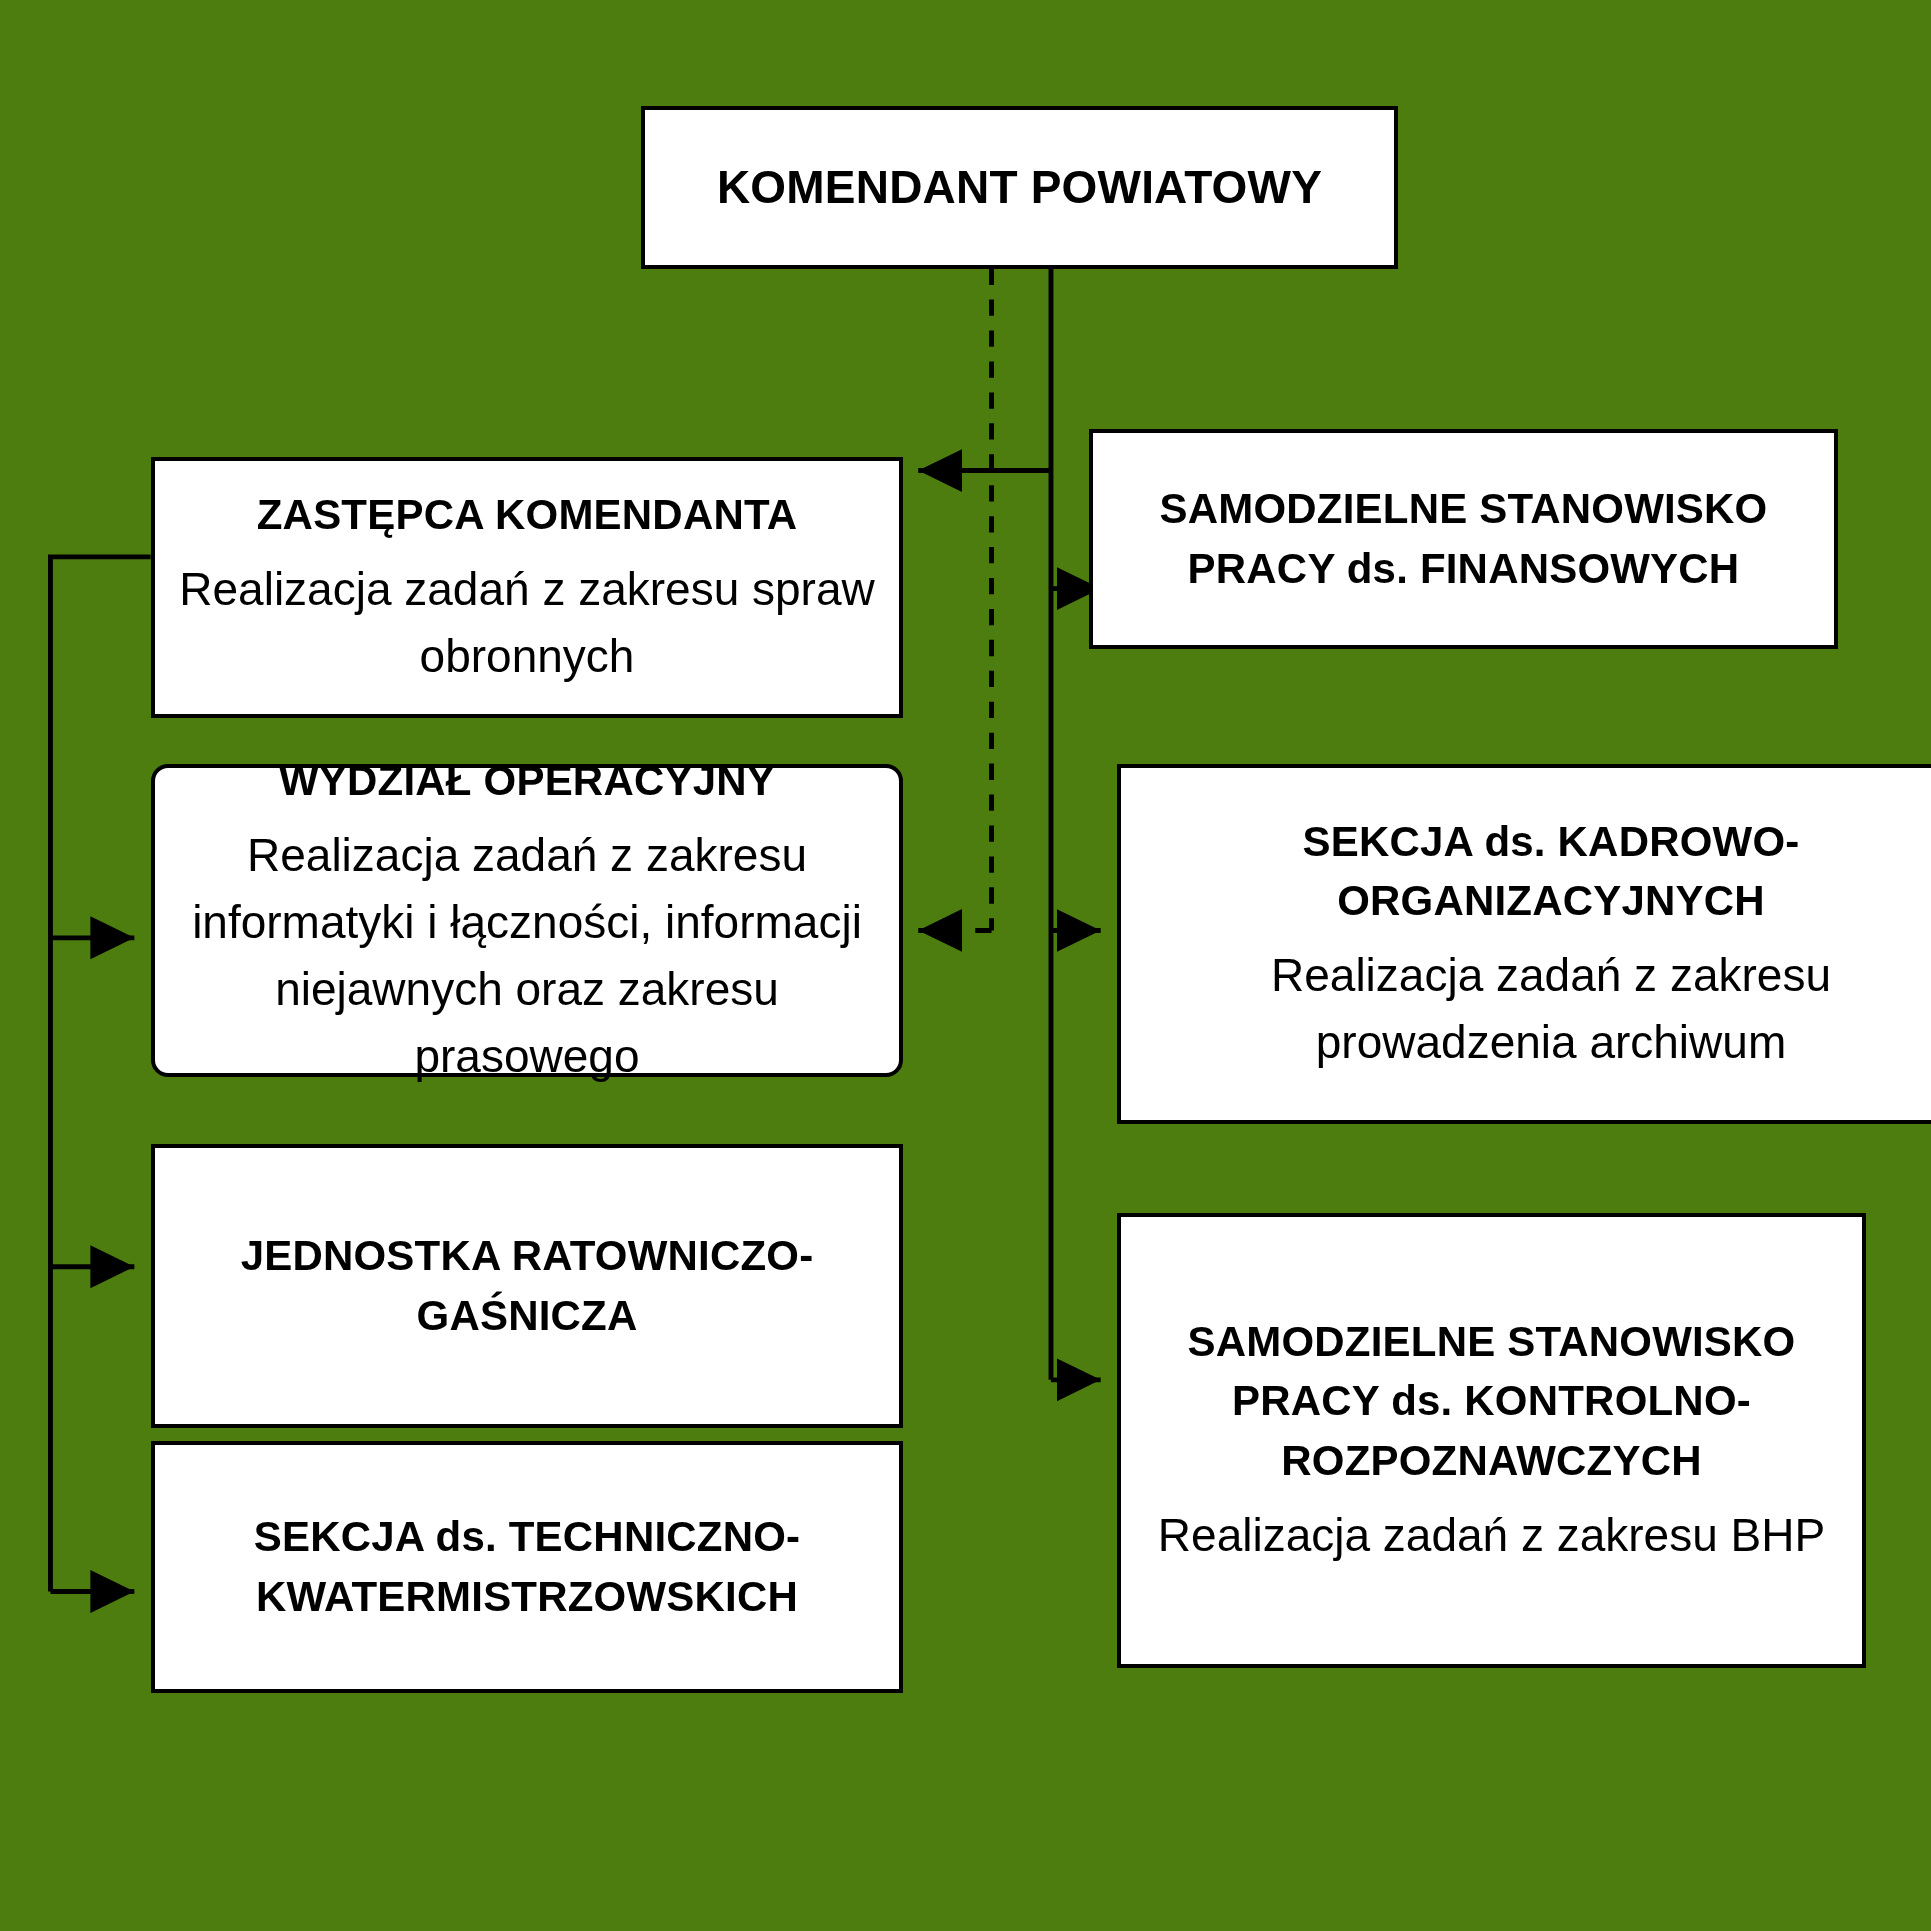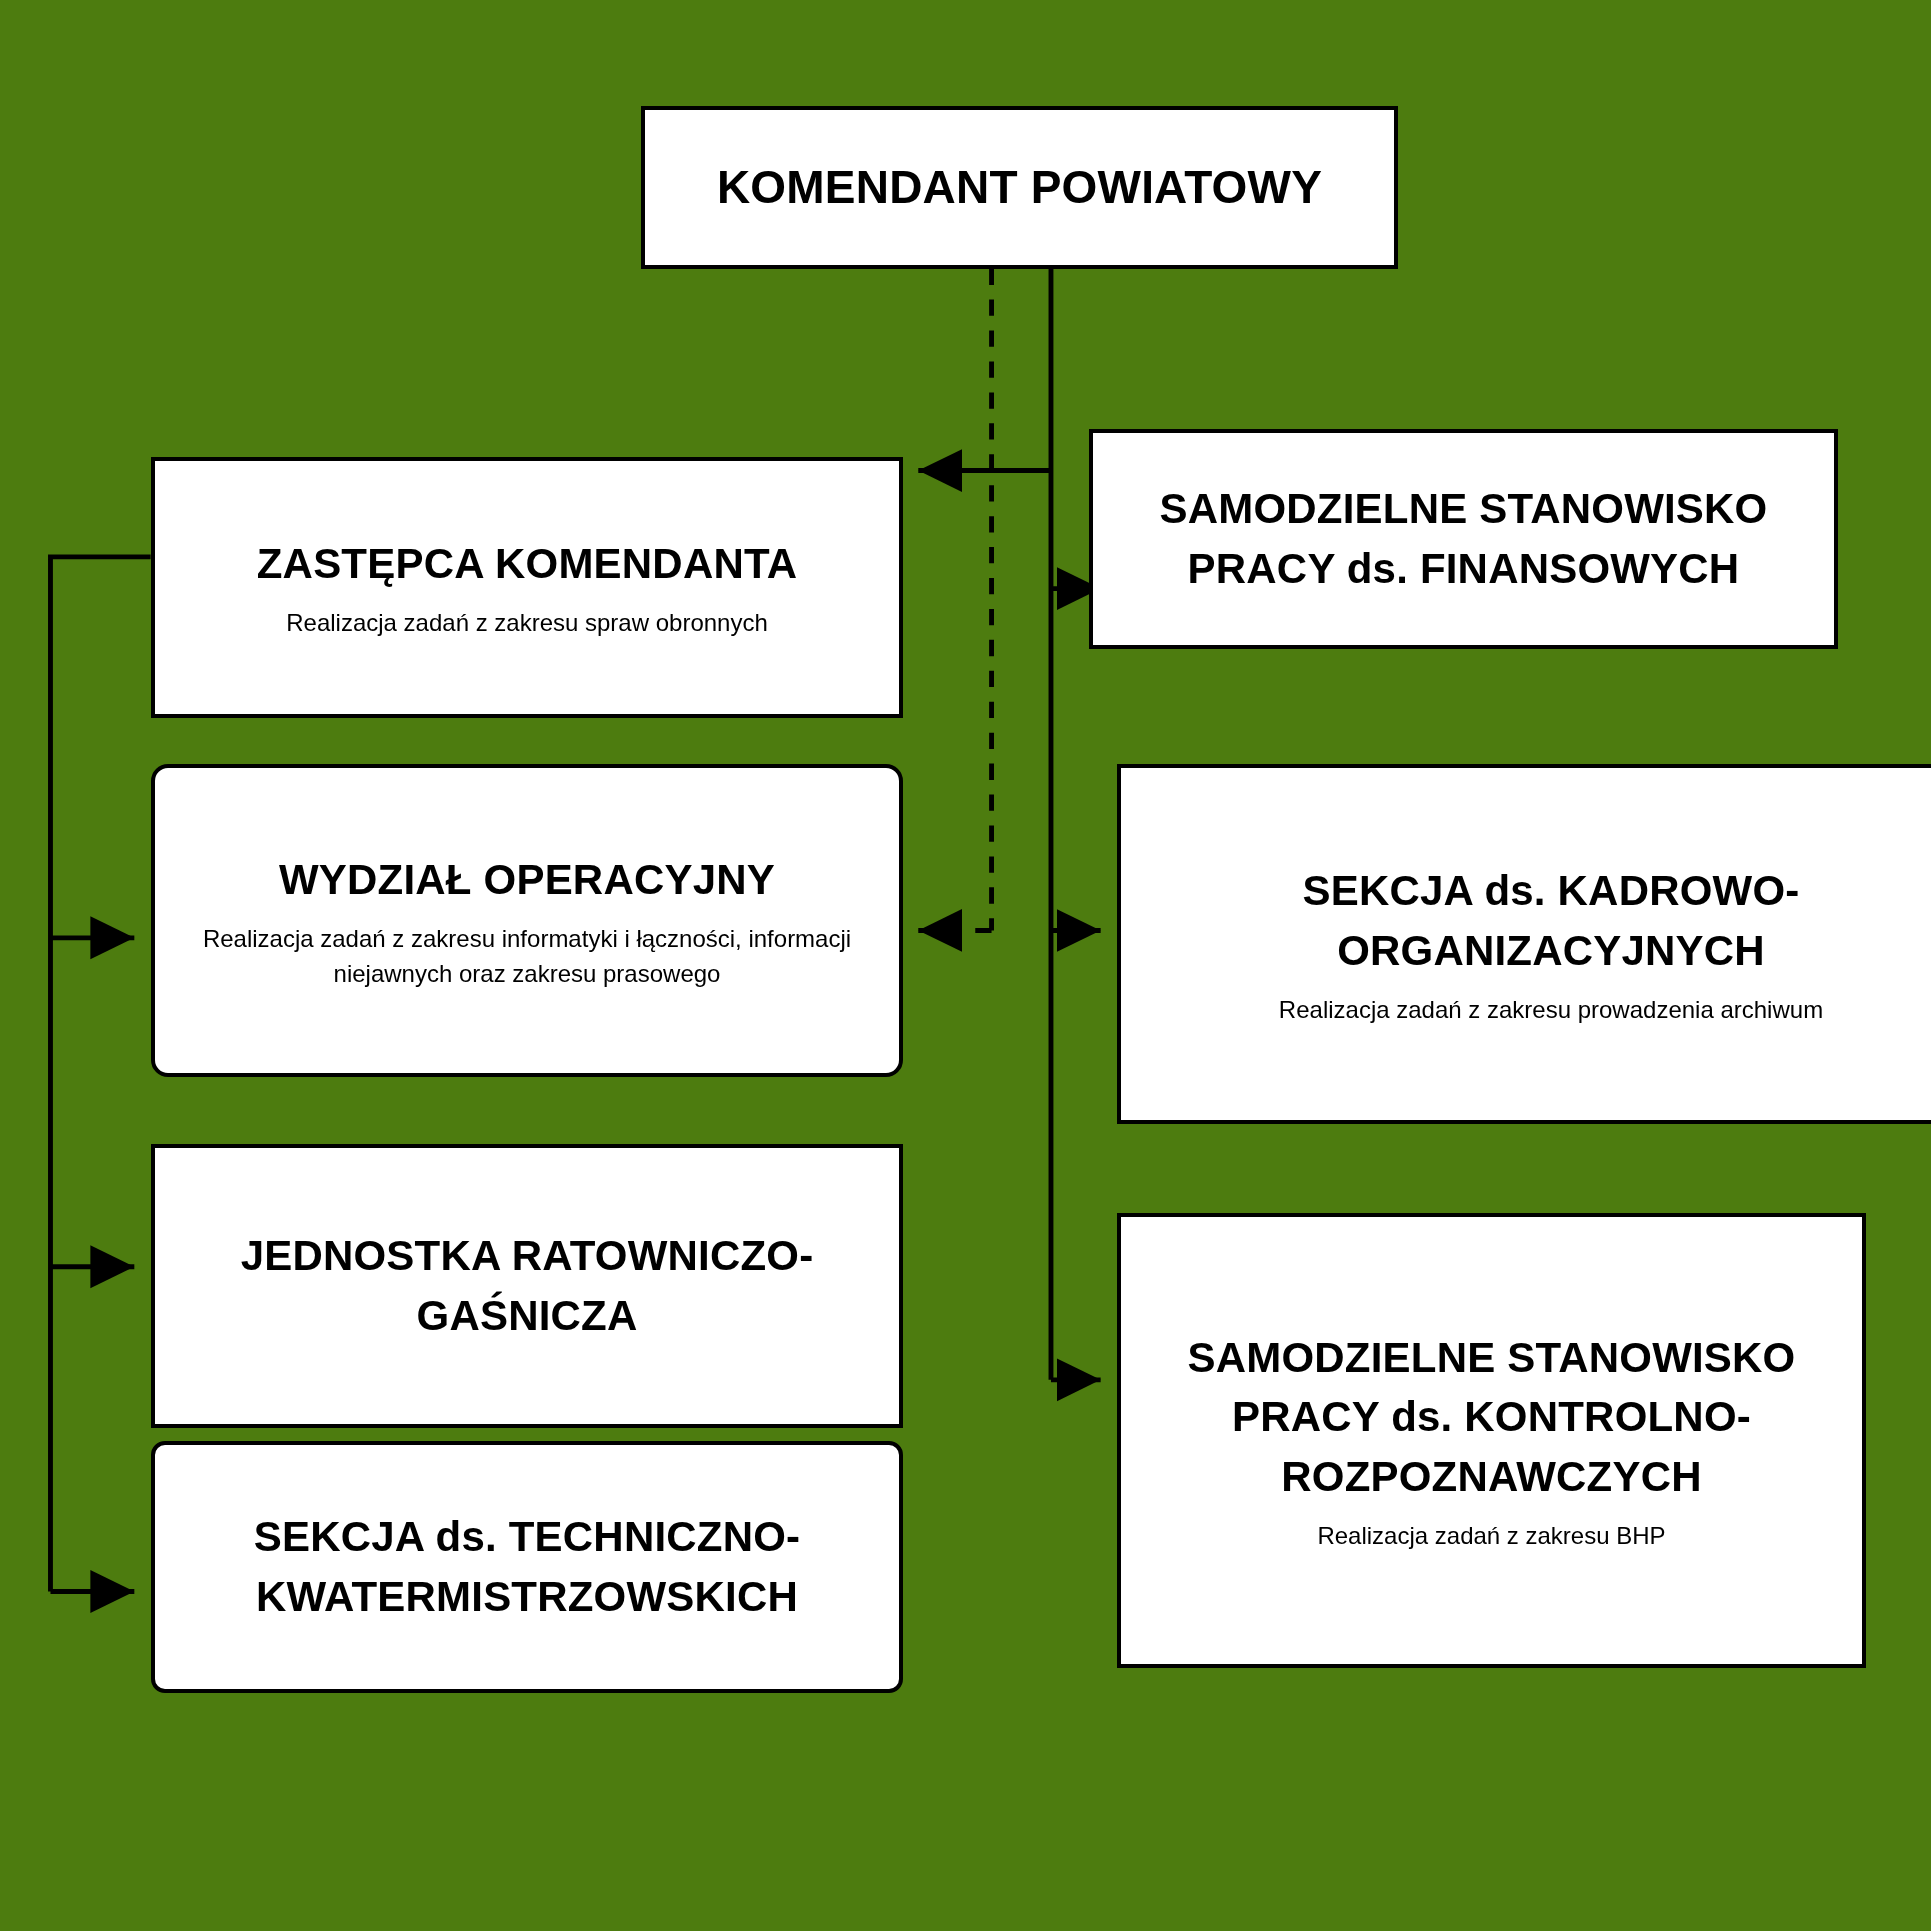--- a/index.html
+++ b/index.html
@@ -43,21 +43,21 @@
     letter-spacing: 0.2px;
   }
   .node-subtitle {
     font-weight: normal;
     color: #000000;
     line-height: 1.46;
     margin-top: 11.4px;
   }
   .t-root  { font-size: 46px; }
   .t-major { font-size: 42px; }
-  .s-major { font-size: 24px; }
+  .s-major { font-size: 46px; }
   .node.has-sub { justify-content: center; }
 </style>
 </head>
 <body>
 
 <div id="chart-root">
 
   <svg id="connector-layer" viewBox="0 0 2372 2372">
     <defs>
       <marker id="arrow-left" markerWidth="10" markerHeight="10" refX="9" refY="5" orient="auto-start-reverse" markerUnits="strokeWidth">
@@ -102,21 +102,21 @@
 
   <div class="node has-sub" style="left:151px; top:764px; width:752px; height:313px;border-radius:17px;">
     <div class="node-title t-major">WYDZIAŁ OPERACYJNY</div>
     <div class="node-subtitle s-major">Realizacja zadań z zakresu informatyki i łączności, informacji niejawnych oraz zakresu prasowego</div>
   </div>
 
   <div class="node" style="left:151px; top:1144px; width:752px; height:284px;">
     <div class="node-title t-major">JEDNOSTKA RATOWNICZO-GAŚNICZA</div>
   </div>
 
-  <div class="node" style="left:151px; top:1441px; width:752px; height:252px;border-radius:14px;">
+  <div class="node" style="left:151px; top:1441px; width:752px; height:252px;">
     <div class="node-title t-major">SEKCJA ds. TECHNICZNO-KWATERMISTRZOWSKICH</div>
   </div>
 
   <div class="node" style="left:1089px; top:429px; width:749px; height:220px;">
     <div class="node-title t-major">SAMODZIELNE STANOWISKO PRACY ds. FINANSOWYCH</div>
   </div>
 
   <div class="node has-sub" style="left:1117px; top:764px; width:868px; height:360px;">
     <div class="node-title t-major">SEKCJA ds. KADROWO-ORGANIZACYJNYCH</div>
     <div class="node-subtitle s-major">Realizacja zadań z zakresu prowadzenia archiwum</div>

